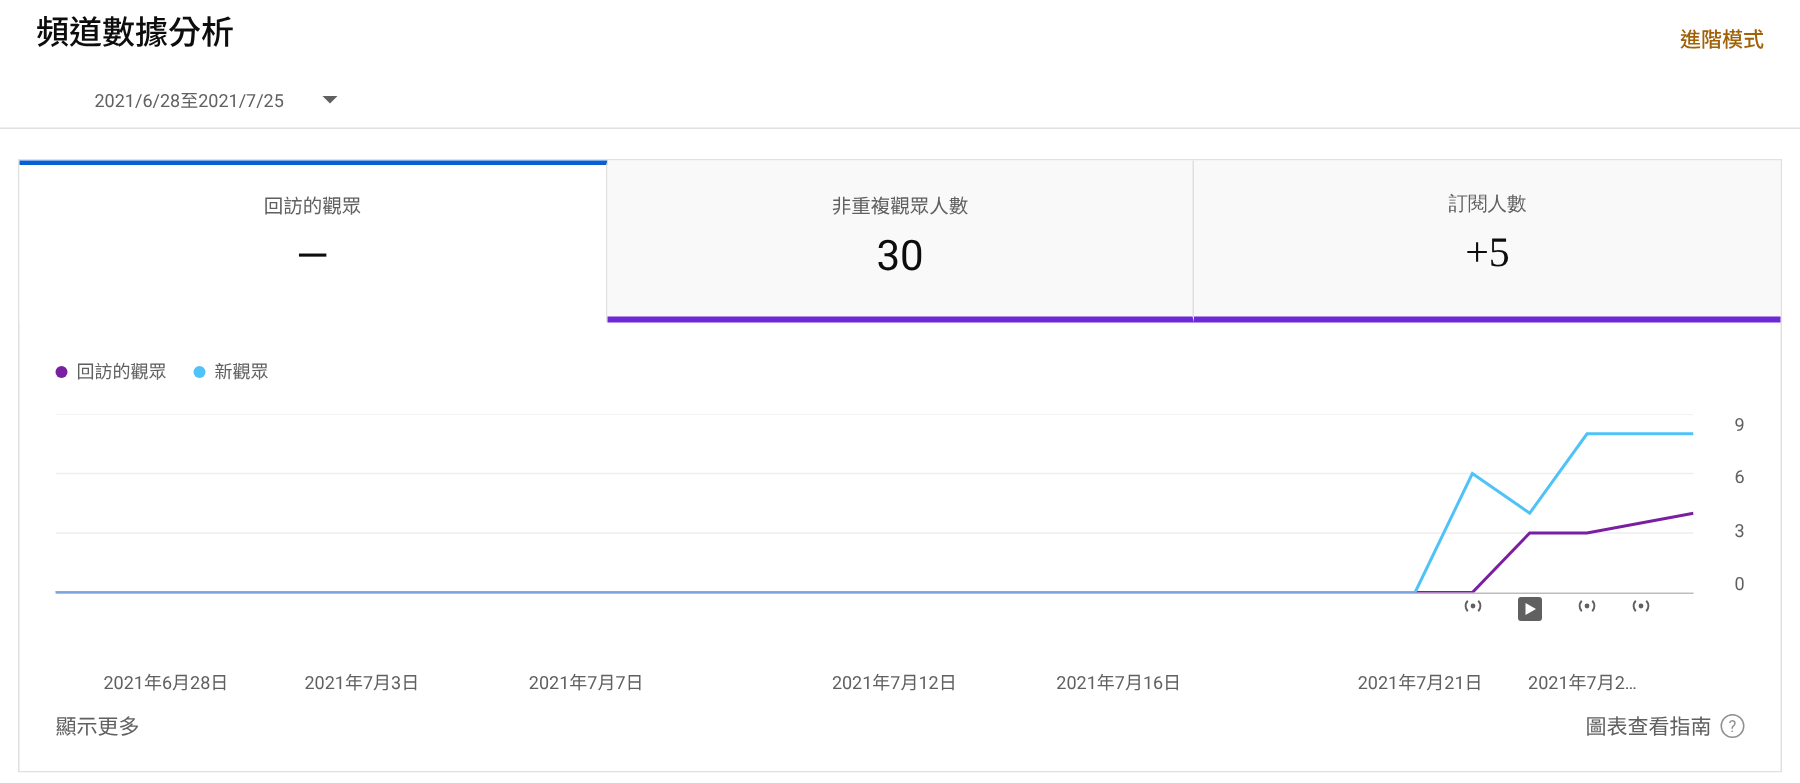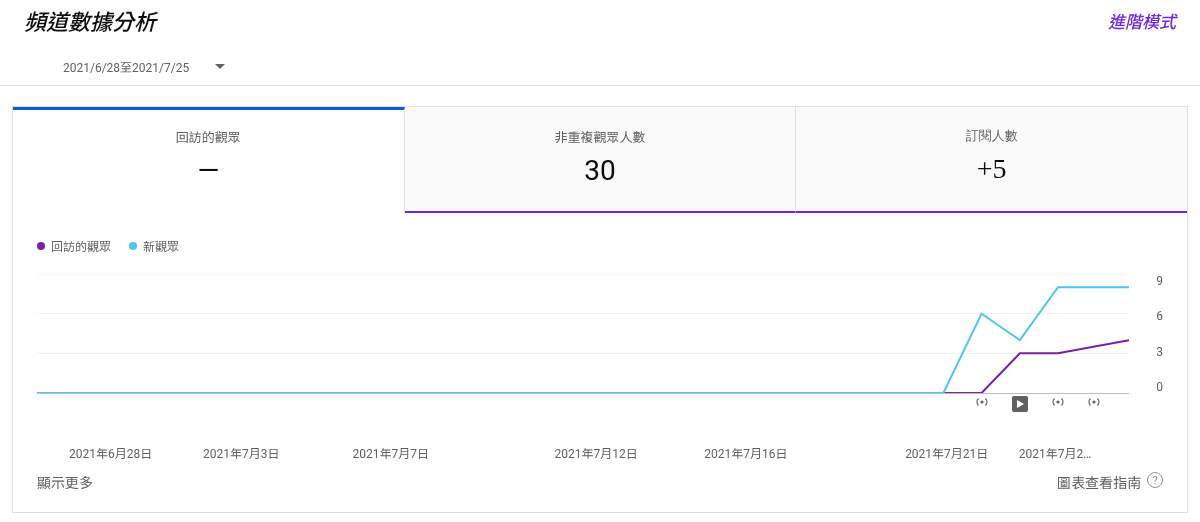--- a/index.html
+++ b/index.html
@@ -5,34 +5,33 @@
   * { box-sizing: border-box; }
   body {
     margin: 0;
     font-family: Roboto, "Noto Sans TC", Arial, sans-serif;
     background: #fff;
     color: #0d0d0d;
     width: 1200px;
   }
   .header {
     display: flex;
-    align-items: center;
+    align-items: flex-end;
     justify-content: space-between;
     padding: 4px 24px 0 24px;
-    font-style: italic;
   }
   .page-title {
     font-size: 22px;
     font-weight: 500;
     color: #0d0d0d;
     margin: 0;
   }
   .advanced-link {
-    color: #6d28d9;
-    font-size: 17px;
+    color: #a16207;
+    font-size: 14px;
     font-weight: 500;
     cursor: pointer;
   }
   .tabs-row {
     display: flex;
     align-items: flex-end;
     justify-content: space-between;
     padding: 0 24px;
     border-bottom: 1px solid #e0e0e0;
     margin-top: 22px;
@@ -90,21 +89,21 @@
     background: #fff;
   }
   .metric-tabs {
     display: flex;
   }
   .metric-tab {
     flex: 1;
     text-align: center;
     padding: 20px 10px 24px 10px;
     background: #f9f9f9;
-    border-bottom: 2px solid #6d28d9;
+    border-bottom: 4px solid #6d28d9;
     border-right: 1px solid #e0e0e0;
     cursor: pointer;
   }
   .metric-tab:last-child { border-right: none; font-family: Liberation Serif, serif; }
   .metric-tab.active {
     background: #fff;
     border-top: 3px solid #065fd4;
     border-bottom: 1px solid transparent;
     padding-top: 17px;
   }
@@ -189,21 +188,21 @@
   }
 
   .footer {
     display: flex;
     justify-content: space-between;
     align-items: center;
     padding: 16px 24px 20px 24px;
     font-size: 14px;
     color: #606060;
   }
-  .guide { display: flex; gap: 6px; cursor: pointer; margin-left: 48px; }
+  .guide { display: flex; align-items: center; gap: 6px; cursor: pointer; margin-left: 48px; }
   .help-icon {
     width: 16px; height: 16px;
     border: 1.5px solid #909090;
     border-radius: 50%;
     display: inline-flex;
     align-items: center; justify-content: center;
     font-size: 11px; color: #909090;
   }
 </style>
 </head>

